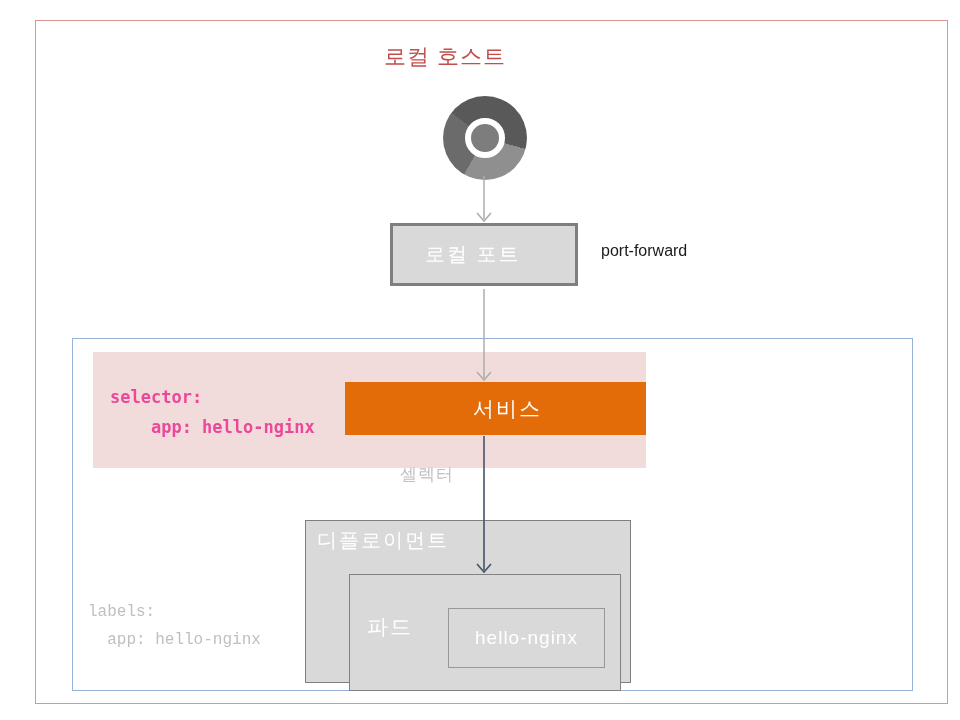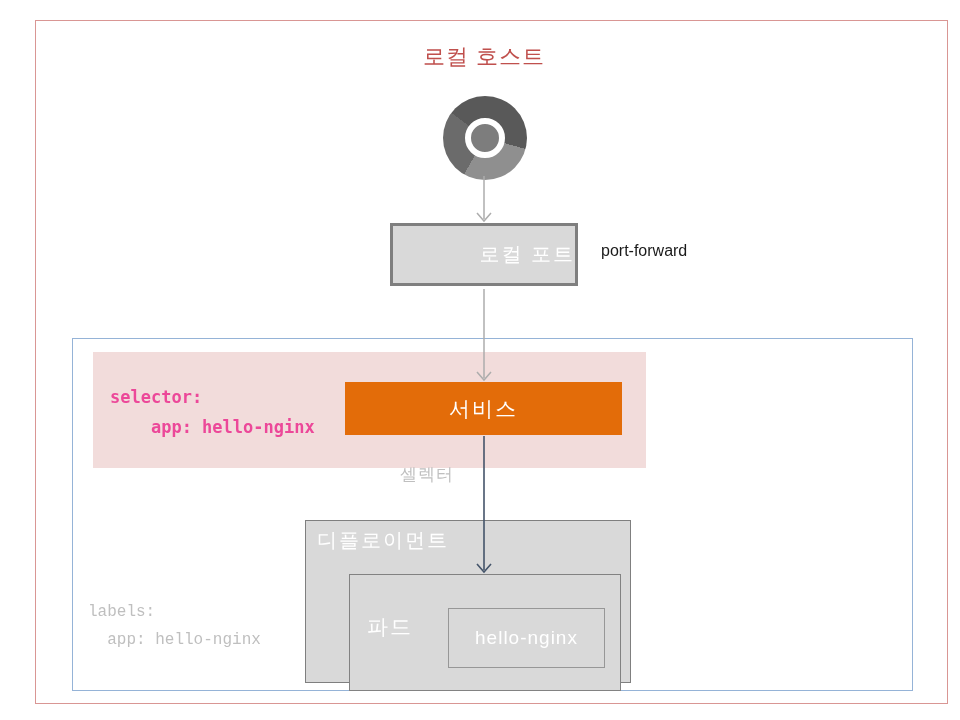--- a/index.html
+++ b/index.html
@@ -6,21 +6,21 @@
   .canvas{
     position:relative;width:960px;height:720px;background:#fff;overflow:hidden;
     font-family:"Liberation Sans", sans-serif;
   }
   
   .outer-border{
     position:absolute;left:35px;top:20px;width:913px;height:684px;
     border:1.5px solid var(--border_red);box-sizing:border-box;
   }
   .title{
-    position:absolute;left:384px;top:42px;width:200px;text-align:center;
+    position:absolute;left:384px;top:42px;width:200px;text-align:left;
     font-size:22px;color:var(--title_red);letter-spacing:1px;
   }
   
   .chrome{
     position:absolute;left:443px;top:96px;width:84px;height:84px;border-radius:50%;
     background:conic-gradient(from 0deg,
       #595959 0deg 105deg,
       #8f8f8f 105deg 210deg,
       #6b6b6b 210deg 307deg,
       #595959 307deg 360deg);
@@ -30,22 +30,22 @@
     background:#7d7d7d;border:6px solid #fff;border-radius:50%;
   }
   
   .arrows{position:absolute;left:0;top:0;width:960px;height:720px;pointer-events:none;z-index:30;}
   .arrow-gray{stroke:var(--arrow_gray);stroke-width:1.5;fill:none;}
   .arrow-dark{stroke:var(--arrow_dark);stroke-width:1.6;fill:none;}
   
   .local-port-box{
     position:absolute;left:390px;top:223px;width:188px;height:63px;box-sizing:border-box;
     background:var(--box_fill);border:3px solid var(--box_border);
-    display:flex;align-items:center;justify-content:flex-end;
-    color:#fff;font-size:20px;letter-spacing:2px;z-index:5;
+    display:flex;align-items:center;justify-content:flex-start;
+    color:#fff;font-size:20px;letter-spacing:2px;z-index:5;padding-left:32px;
   }
   .port-forward{
     position:absolute;left:601px;top:242px;
     font-family:Liberation Sans, sans-serif;font-size:16px;color:var(--code_text);
   }
   
   .cluster-box{
     position:absolute;left:72px;top:338px;width:841px;height:353px;box-sizing:border-box;
     border:1.5px solid var(--cluster_blue);background:#fff;z-index:1;
   }
@@ -55,21 +55,21 @@
   }
   .code-line{white-space:pre;}
   .selector-code{
     position:absolute;left:110px;top:382px;z-index:6;
     font-family:"DejaVu Sans Mono", monospace;font-size:17px;font-weight:600;
     color:#ec4899;line-height:30px;
   }
   .service-box{
     position:absolute;left:345px;top:382px;width:277px;height:53px;
     background:var(--accent_orange);display:flex;align-items:center;justify-content:center;
-    color:#fff;font-size:21px;letter-spacing:2px;z-index:5;
+    color:#fff;font-size:21px;letter-spacing:2px;z-index:5;padding-left:24px;
   }
   .selector-caption{
     position:absolute;left:400px;top:463px;font-size:17px;color:var(--muted_text);
     letter-spacing:1px;z-index:6;
   }
   
   .deployment-box{
     position:absolute;left:305px;top:520px;width:326px;height:163px;box-sizing:border-box;
     background:var(--box_fill);border:1.5px solid var(--box_border);z-index:5;
   }

